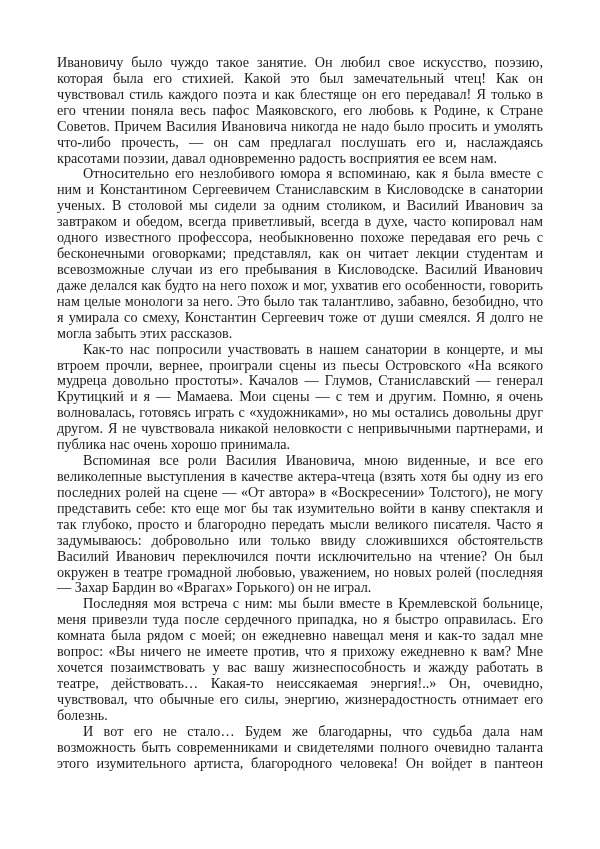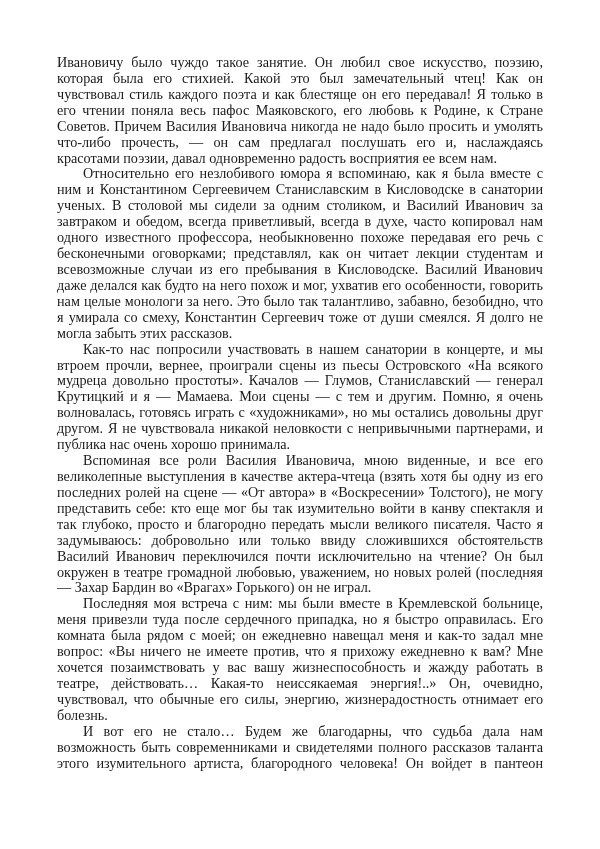--- a/index.html
+++ b/index.html
@@ -25,14 +25,14 @@
 </style>
 </head>
 <body>
 
 <div class="page">
   <p class="cont">Ивановичу было чуждо такое занятие. Он любил свое искусство, поэзию, которая была его стихией. Какой это был замечательный чтец! Как он чувствовал стиль каждого поэта и как блестяще он его передавал! Я только в его чтении поняла весь пафос Маяковского, его любовь к Родине, к Стране Советов. Причем Василия Ивановича никогда не надо было просить и умолять что-либо прочесть, — он сам предлагал послушать его и, наслаждаясь красотами поэзии, давал одновременно радость восприятия ее всем нам.</p>
   <p>Относительно его незлобивого юмора я вспоминаю, как я была вместе с ним и Константином Сергеевичем Станиславским в Кисловодске в санатории ученых. В столовой мы сидели за одним столиком, и Василий Иванович за завтраком и обедом, всегда приветливый, всегда в духе, часто копировал нам одного известного профессора, необыкновенно похоже передавая его речь с бесконечными оговорками; представлял, как он читает лекции студентам и всевозможные случаи из его пребывания в Кисловодске. Василий Иванович даже делался как будто на него похож и мог, ухватив его особенности, говорить нам целые монологи за него. Это было так талантливо, забавно, безобидно, что я умирала со смеху, Константин Сергеевич тоже от души смеялся. Я долго не могла забыть этих рассказов.</p>
   <p>Как-то нас попросили участвовать в нашем санатории в концерте, и мы втроем прочли, вернее, проиграли сцены из пьесы Островского «На всякого мудреца довольно простоты». Качалов — Глумов, Станиславский — генерал Крутицкий и я — Мамаева. Мои сцены — с тем и другим. Помню, я очень волновалась, готовясь играть с «художниками», но мы остались довольны друг другом. Я не чувствовала никакой неловкости с непривычными партнерами, и публика нас очень хорошо принимала.</p>
   <p>Вспоминая все роли Василия Ивановича, мною виденные, и все его великолепные выступления в качестве актера-чтеца (взять хотя бы одну из его последних ролей на сцене — «От автора» в «Воскресении» Толстого), не могу представить себе: кто еще мог бы так изумительно войти в канву спектакля и так глубоко, просто и благородно передать мысли великого писателя. Часто я задумываюсь: добровольно или только ввиду сложившихся обстоятельств Василий Иванович переключился почти исключительно на чтение? Он был окружен в театре громадной любовью, уважением, но новых ролей (последняя — Захар Бардин во «Врагах» Горького) он не играл.</p>
   <p>Последняя моя встреча с ним: мы были вместе в Кремлевской больнице, меня привезли туда после сердечного припадка, но я быстро оправилась. Его комната была рядом с моей; он ежедневно навещал меня и как-то задал мне вопрос: «Вы ничего не имеете против, что я прихожу ежедневно к вам? Мне хочется позаимствовать у вас вашу жизнеспособность и жажду работать в театре, действовать… Какая-то неиссякаемая энергия!..» Он, очевидно, чувствовал, что обычные его силы, энергию, жизнерадостность отнимает его болезнь.</p>
-  <p class="last-cut">И вот его не стало… Будем же благодарны, что судьба дала нам возможность быть современниками и свидетелями полного рассказов таланта этого изумительного артиста, благородного человека! Он войдет в пантеон</p>
+  <p class="last-cut">И вот его не стало… Будем же благодарны, что судьба дала нам возможность быть современниками и свидетелями полного очевидно таланта этого изумительного артиста, благородного человека! Он войдет в пантеон</p>
 </div>
 
 </body></html>

